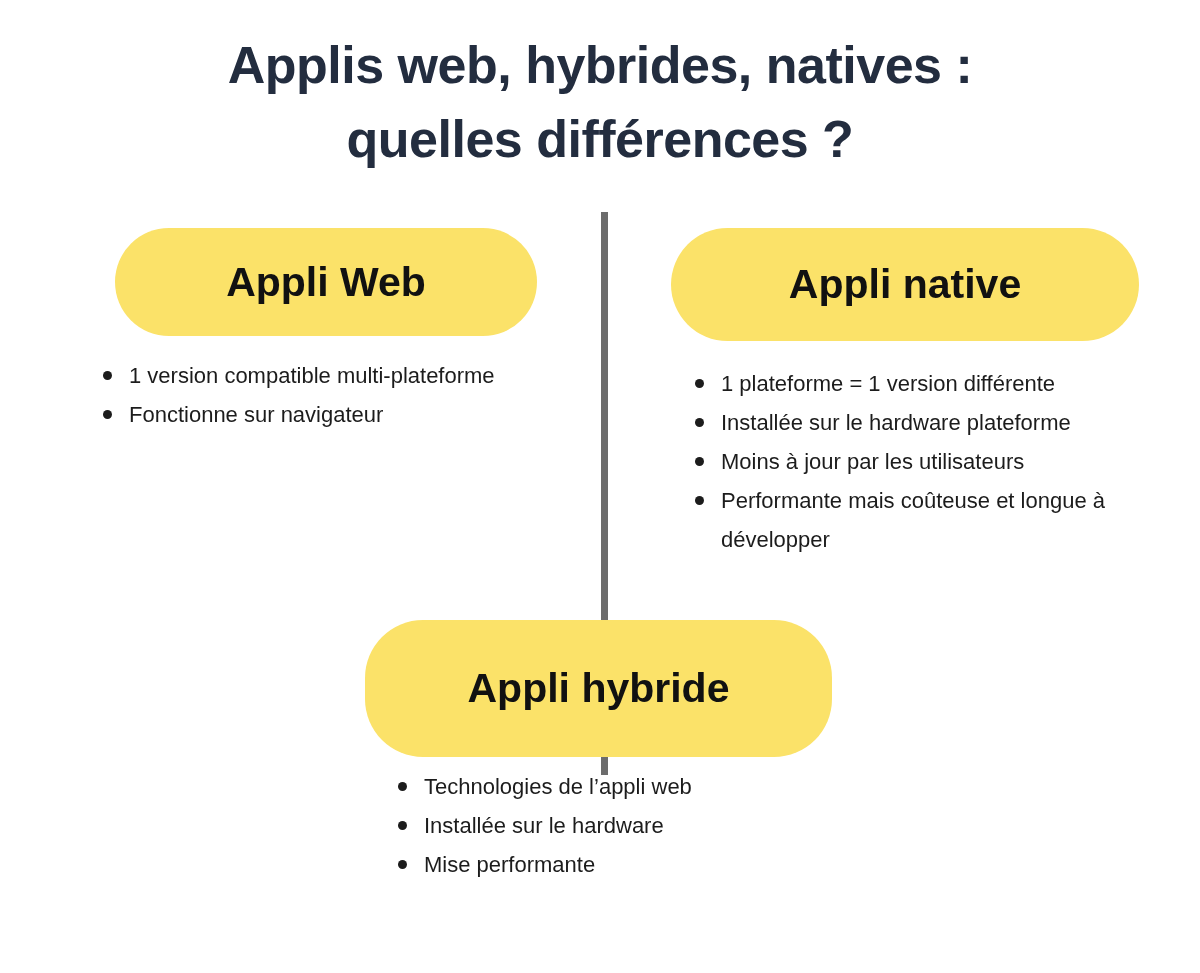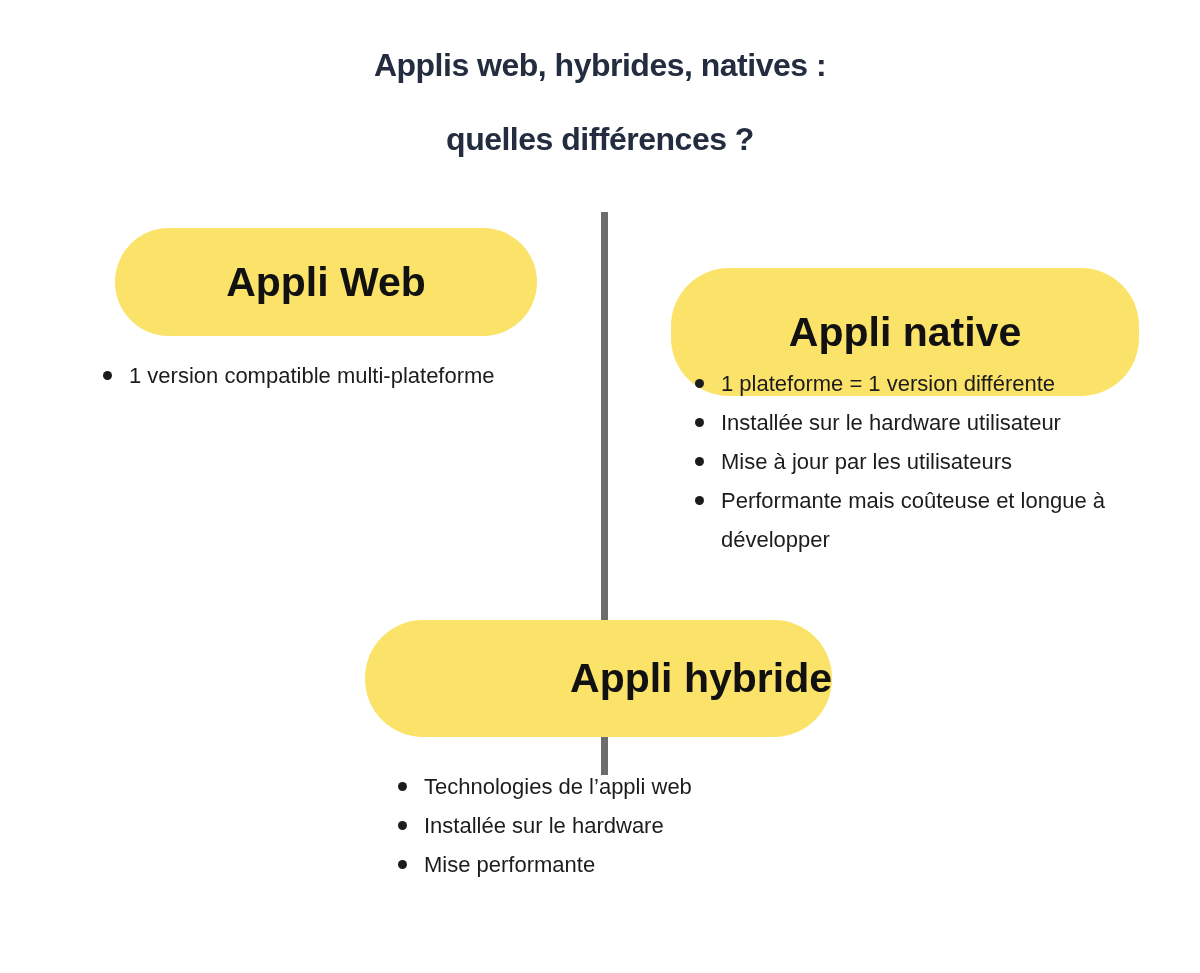--- a/index.html
+++ b/index.html
@@ -18,21 +18,21 @@
     background:#ffffff;
     overflow:hidden;
     margin:0 auto;
   }
   .title{
     position:absolute;
     top:28px;left:0;width:1200px;
     text-align:center;
     color:var(--title-navy);
     font-weight:800;
-    font-size:32px;
+    font-size:52px;
     line-height:74px;
     letter-spacing:-0.5px;
   }
   .divider{
     position:absolute;
     left:601px;top:212px;
     width:7px;height:563px;
     background:var(--divider-gray);
     z-index:1;
   }
@@ -43,22 +43,22 @@
     display:flex;align-items:center;justify-content:center;
     z-index:2;
   }
   .pill span{
     color:var(--pill-text);
     font-weight:700;
     font-size:41px;
     letter-spacing:0px;
   }
   .pill-web{left:115px;top:228px;width:422px;height:108px;}
-  .pill-native{left:671px;top:228px;width:468px;height:128px;margin-top:40px;}
-  .pill-hybrid{left:365px;top:620px;width:467px;height:117px;justify-content:flex-end;}
+  .pill-native{left:671px;top:228px;width:468px;height:113px;}
+  .pill-hybrid{left:365px;top:620px;width:467px;height:137px;}
   .bullets{
     position:absolute;
     list-style:none;
     color:var(--body-text);
     font-size:22px;
     line-height:39px;
     z-index:2;
   }
   .bullets li{
     position:relative;
@@ -95,26 +95,27 @@
   <div class="pill pill-native">
     <span>Appli native</span>
   </div>
 
   <div class="pill pill-hybrid">
     <span>Appli hybride</span>
   </div>
 
   <ul class="bullets bullets-web">
     <li>1 version compatible multi-plateforme</li>
+    <li>Fonctionne sur navigateur</li>
   </ul>
 
   <ul class="bullets bullets-native">
     <li>1 plateforme = 1 version différente</li>
-    <li>Installée sur le hardware utilisateur</li>
-    <li>Mise à jour par les utilisateurs</li>
+    <li>Installée sur le hardware plateforme</li>
+    <li>Moins à jour par les utilisateurs</li>
     <li>Performante mais coûteuse et longue à développer</li>
   </ul>
 
   <ul class="bullets bullets-hybrid">
     <li>Technologies  de l’appli web</li>
     <li>Installée sur le hardware</li>
     <li>Mise performante</li>
   </ul>
 
 </div>

